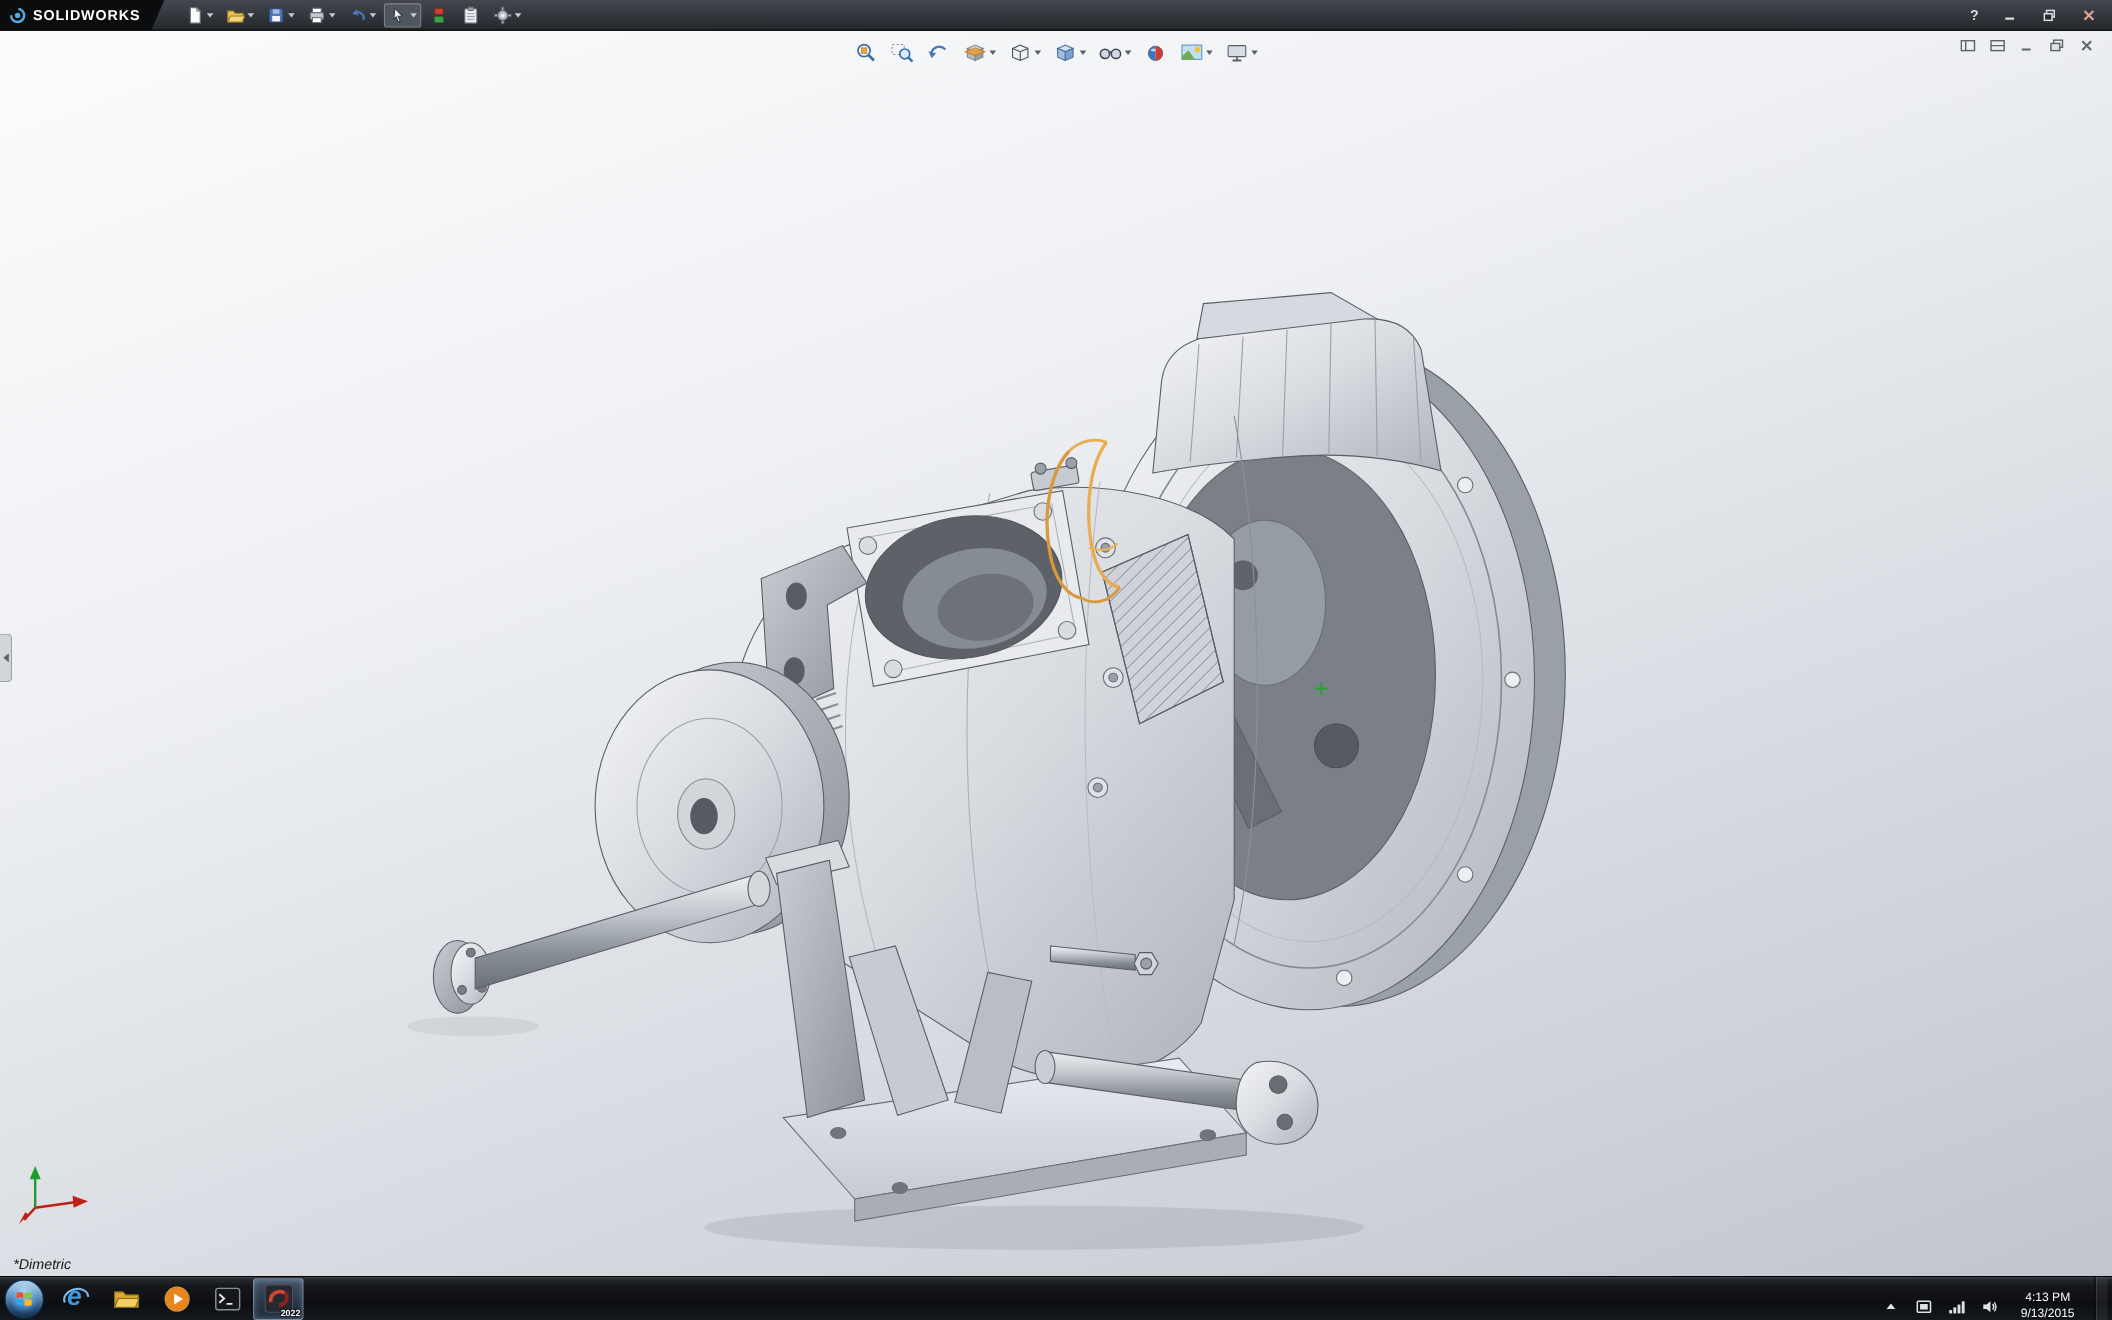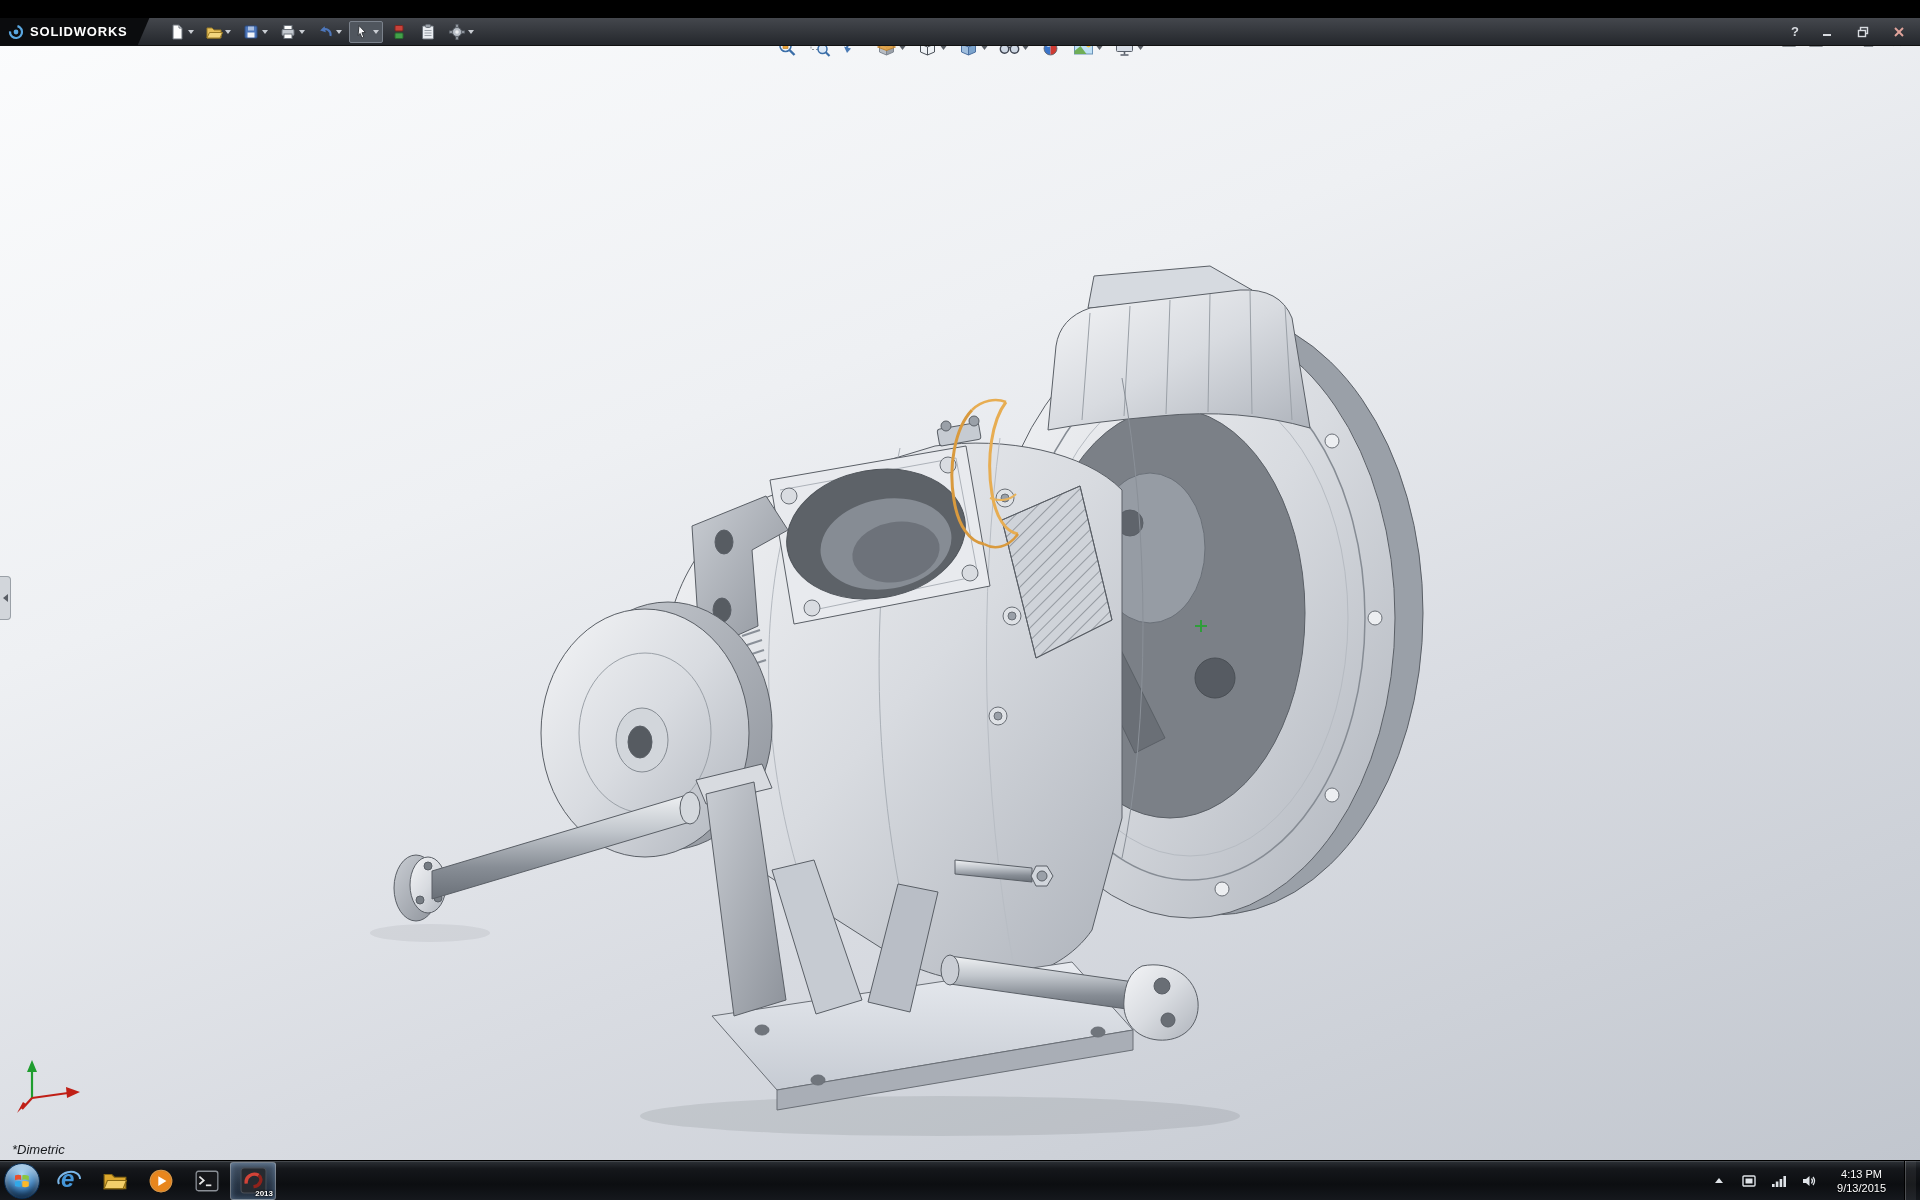--- a/index.html
+++ b/index.html
@@ -2,21 +2,21 @@
 <html><head>
 <meta charset="utf-8">
 <style>
   * { margin:0; padding:0; box-sizing:border-box; }
   html,body { width:1920px; height:1200px; overflow:hidden; font-family:"Liberation Sans", sans-serif; background:#000; }
   body { position:relative; }
 
   
   .titlebar { position:absolute; top:0; left:0; width:1920px; height:28px;
     background:linear-gradient(#44474d,#24272c); display:flex; align-items:center; z-index:50;
-    border-bottom:1px solid #111;margin-top:18px; }
+    border-bottom:1px solid #111; }
   .logo { height:28px; display:flex; align-items:center; gap:6px; padding:0 22px 0 8px;
     background:#0b0c0e; clip-path:polygon(0 0,100% 0,calc(100% - 12px) 100%,0 100%); }
   .logo-text { color:#fff; font-size:13px; font-weight:bold; letter-spacing:.8px; }
   .qtoolbar { display:flex; align-items:center; gap:3px; margin-left:14px; }
   .qbtn { height:22px; display:flex; align-items:center; justify-content:center; gap:2px;
     padding:0 3px; border-radius:2px; border:1px solid transparent; }
   .qbtn.pressed { background:#50565e; border:1px solid #7b828c; }
   .caret-dn { width:0; height:0; border-left:3px solid transparent; border-right:3px solid transparent;
     border-top:4px solid #c9cdd3; }
   .win-title { position:absolute; left:0; right:0; text-align:center; color:#e9eaec; font-size:12.5px; pointer-events:none; }
@@ -55,21 +55,21 @@
     border:1px solid #0a2c50; box-shadow:inset 0 5px 7px rgba(255,255,255,.5), inset 0 -5px 7px rgba(0,0,0,.5);
     display:flex; align-items:center; justify-content:center; }
   .task-ico { width:46px; height:38px; display:flex; align-items:center; justify-content:center; border-radius:3px; position:relative; }
   .task-ico.active { background:linear-gradient(rgba(150,190,235,.35),rgba(70,110,160,.25));
     border:1px solid rgba(255,255,255,.35); box-shadow:inset 0 0 6px rgba(160,200,245,.4); }
   .ie-wrap { position:relative; width:26px; height:26px; }
   .ie-e { position:absolute; left:5px; top:-3px; font-size:24px; font-weight:bold; font-style:italic; color:#4596d8; }
   .ie-ring { position:absolute; inset:0; }
   .sw-year { position:absolute; right:2px; bottom:1px; font-size:8px; font-weight:bold; color:#fff; text-shadow:0 0 2px #000, 0 0 2px #000; }
 
-  .tray { margin-left:auto; display:flex; align-items:center; gap:10px; padding-right:4px; }
+  .tray { margin-left:auto; display:flex; align-items:flex-end; gap:10px; padding-right:4px; }
   .tray-btn { display:flex; align-items:center; justify-content:center; width:20px; height:26px; }
   .caret-up { width:0; height:0; border-left:4px solid transparent; border-right:4px solid transparent; border-bottom:5px solid #dfe3e8; }
   .clock { display:flex; flex-direction:column; align-items:center; justify-content:center;
     color:#fff; font-size:11px; line-height:14px; padding:0 8px; text-shadow:0 1px 1px #000; }
   .show-desktop { width:12px; height:40px; border-left:1px solid #000;
     box-shadow:inset 1px 0 0 rgba(255,255,255,.2); background:rgba(255,255,255,.06); }
 </style>
 </head>
 <body>
 
@@ -521,21 +521,21 @@
       <line x1="11" y1="15" x2="16" y2="15" stroke="#e8e8e8" stroke-width="1.6"></line>
     </svg>
   </div>
 
   <div class="task-ico active">
     <svg width="27" height="27" viewBox="0 0 26 26">
       <rect x="1" y="1" width="24" height="24" rx="3" fill="#262a30" stroke="#4a4f57"></rect>
       <path d="M6,16 C5,9 12,5 18,8" stroke="#d24338" stroke-width="3.2" fill="none"></path>
       <path d="M18,8 C22,11 20,18 13,19" stroke="#8f221b" stroke-width="3.2" fill="none"></path>
     </svg>
-    <span class="sw-year">2013</span>
+    <span class="sw-year">2022</span>
   </div>
 
   <div class="tray">
     <span class="tray-btn">
       <span class="caret-up"></span>
     </span>
     <span class="tray-btn">
       <svg width="16" height="16" viewBox="0 0 16 16">
         <rect x="2" y="3" width="12" height="10" rx="1" fill="none" stroke="#dfe3e8" stroke-width="1.4"></rect>
         <rect x="4.5" y="5.5" width="7" height="5" fill="#dfe3e8"></rect>

